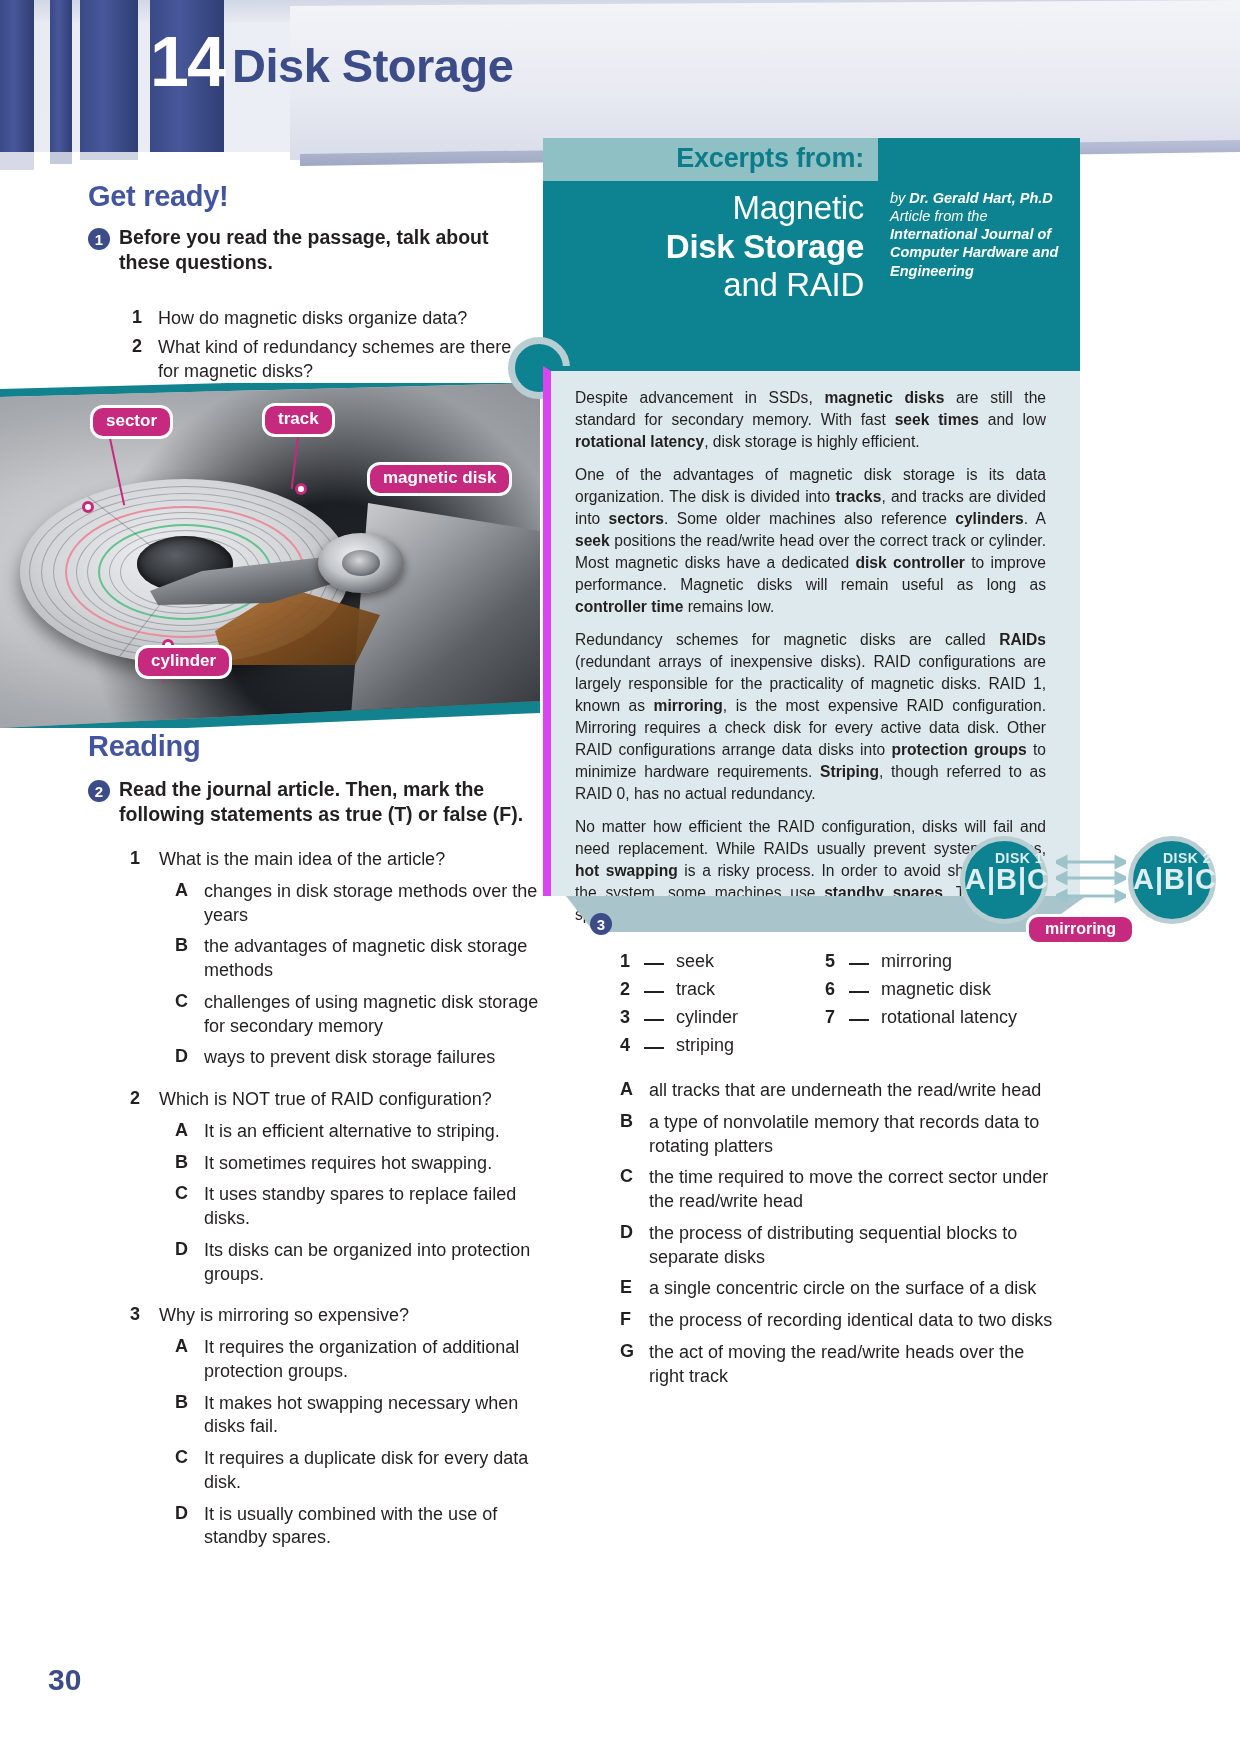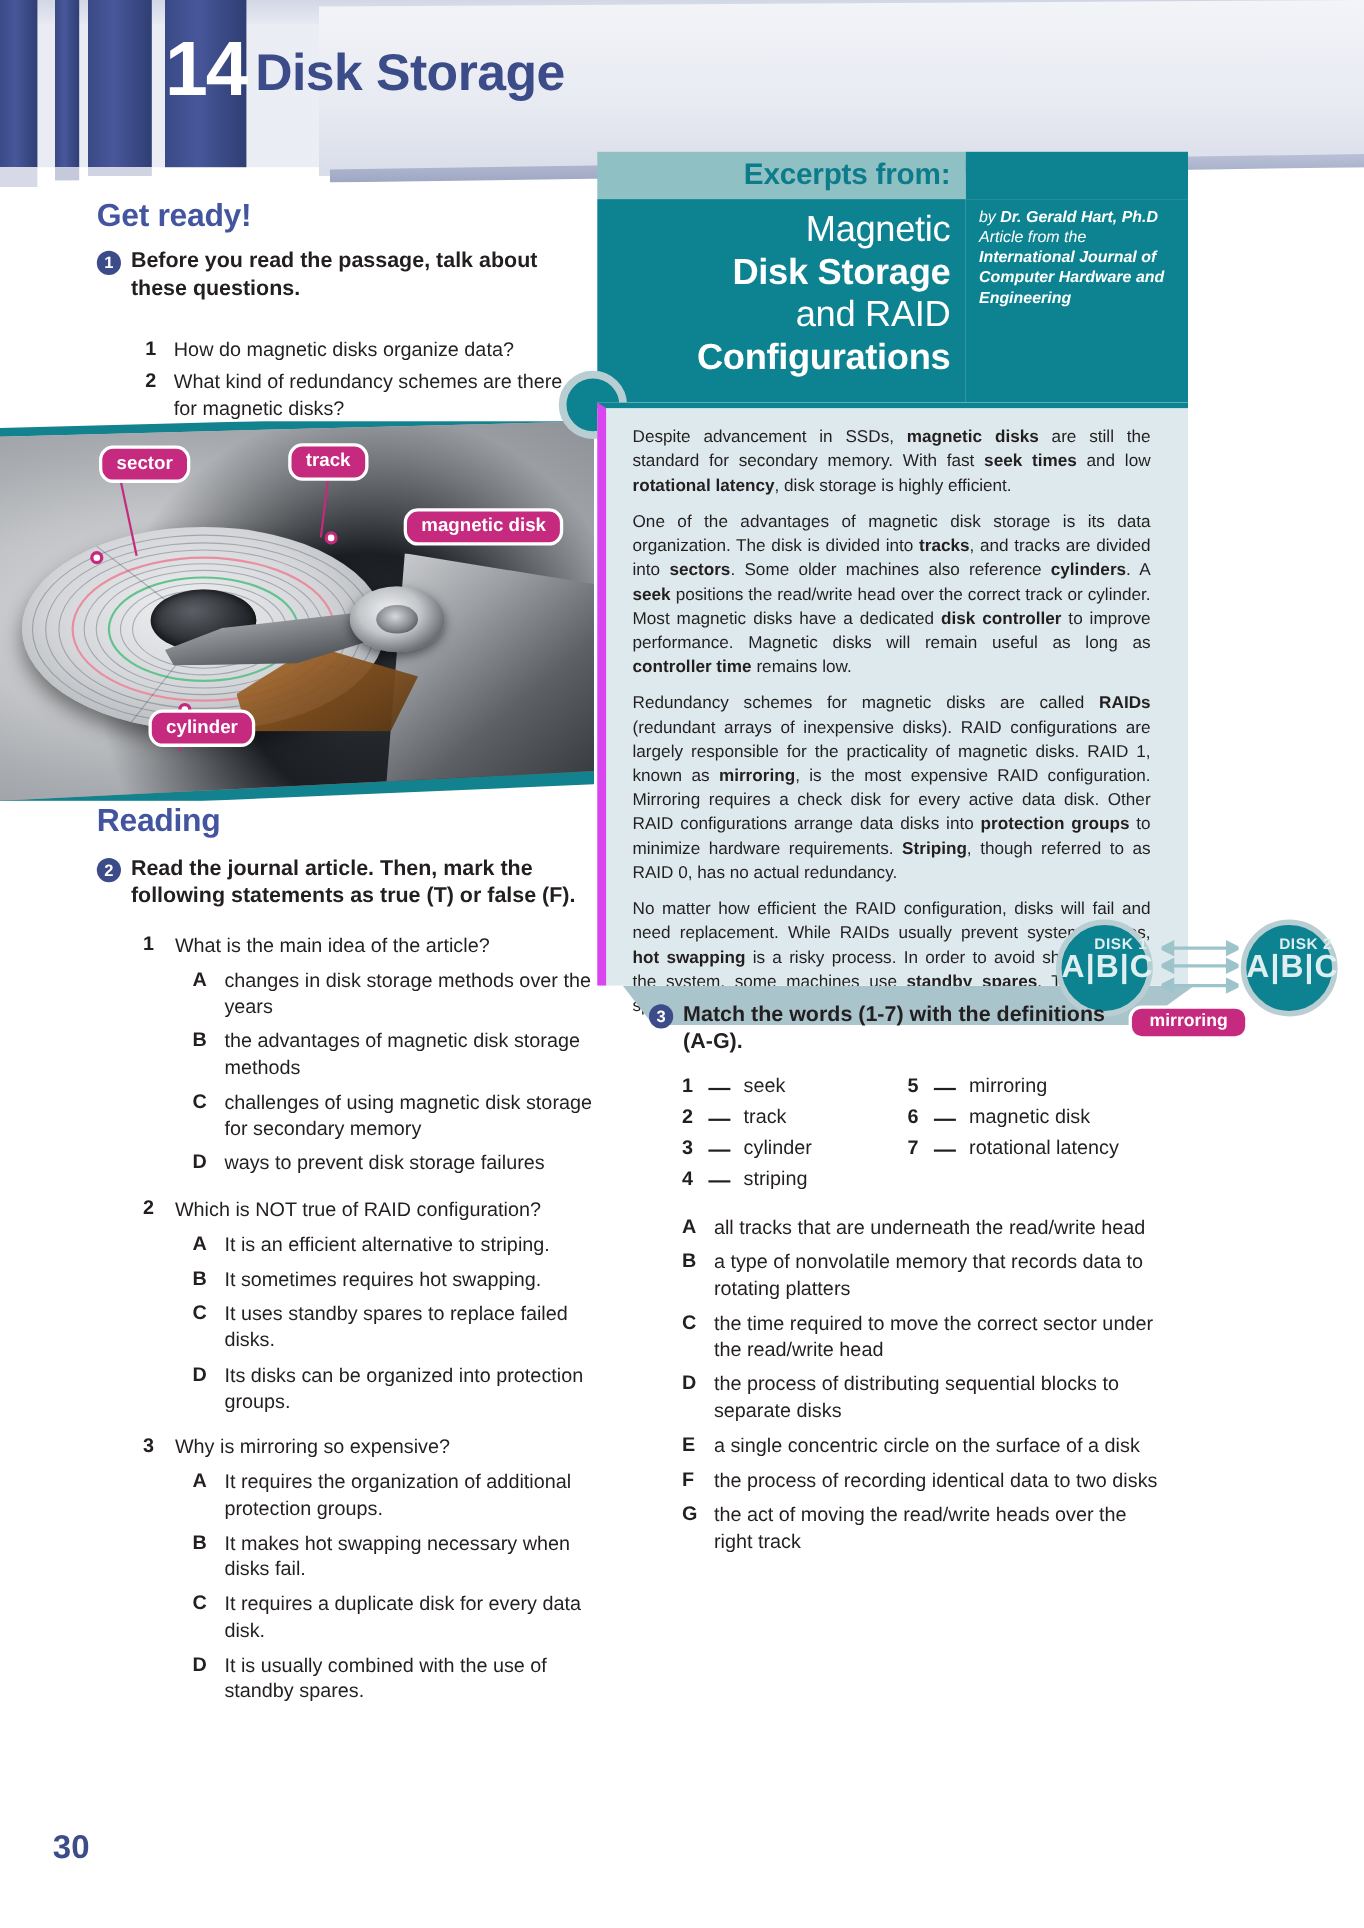--- a/index.html
+++ b/index.html
@@ -417,21 +417,20 @@
 
 <div class="page-num">30</div>
 
 <div class="excerpt-tab">Excerpts from:</div>
 <div class="excerpt-tab-right"></div>
 
 <div class="title-box">
   <div class="t-line">Magnetic</div>
   <div class="t-line bold">Disk Storage</div>
   <div class="t-line">and RAID</div>
-  <div class="t-line bold">Configurations</div>
 </div>
 
 <div class="author-box">
   <div><span>by </span><b>Dr. Gerald Hart, Ph.D</b></div>
   <div>Article from the</div>
   <div style="font-weight:bold">International Journal of Computer Hardware and Engineering</div>
 </div>
 
 <div class="art-deco-circle"></div>
 
@@ -466,21 +465,20 @@
   <div class="disk-circle" style="left:168px;">
     <div class="dlabel">DISK 2</div>
     <div class="dabc">A|B|C</div>
   </div>
   <div class="mirroring-badge">mirroring</div>
 </div>
 
 <div class="vocab">
   <div class="v-task">
     <span class="num-bullet">3</span>
-    <span class="task-text" style="width:400px">Match the words (1-7) with the definitions (A-G).</span>
   </div>
 
   <div class="v-words">
     <div class="v-col">
       <div class="v-row">
         <span class="v-n">1</span>
         <span class="v-blank"></span>
         <span>seek</span>
       </div>
       <div class="v-row">

